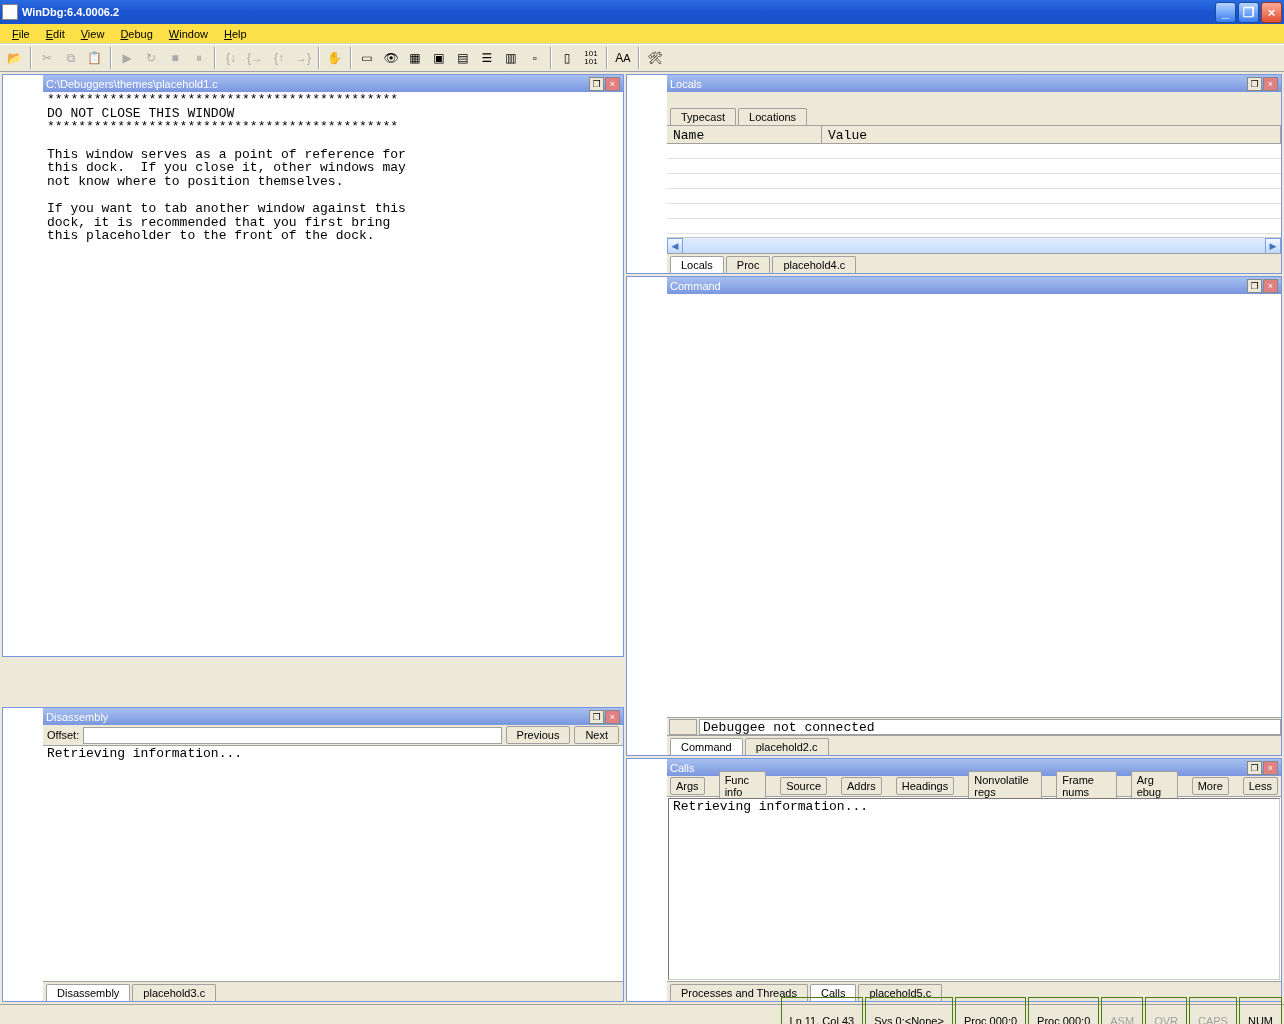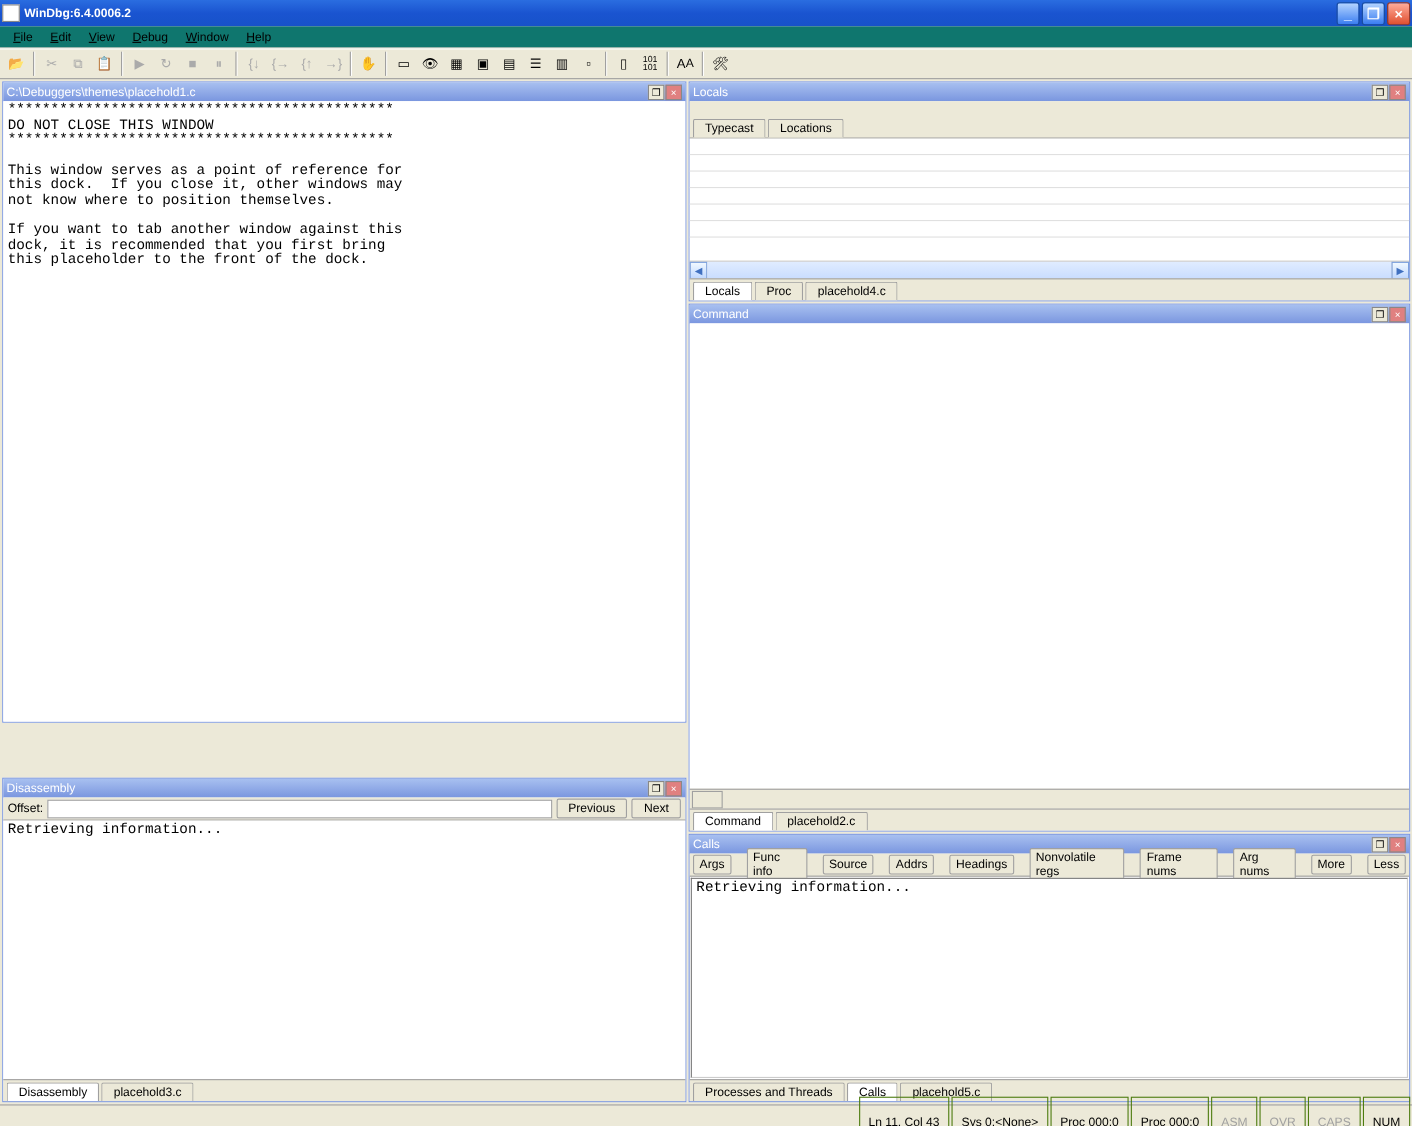--- a/index.html
+++ b/index.html
@@ -2,33 +2,33 @@
 <html><head>
 <meta charset="utf-8">
 <style>
 * { margin:0; padding:0; box-sizing:border-box; font-family:Tahoma,Arial,sans-serif; font-size:11px; }
 body { background:#ece9d8; width:1284px; height:1024px; overflow:hidden; display:flex; flex-direction:column; }
 .titlebar { height:24px; background:linear-gradient(180deg,#2a6de0 0%,#1a54d0 50%,#1752c9 100%); display:flex; align-items:center; padding:0 2px; color:#fff; font-weight:bold; }
 .titlebar .icon { width:16px; height:16px; margin-right:4px; background:#fff; border:1px solid #888; }
 .win-btns { margin-left:auto; display:flex; gap:2px; }
 .win-btn { width:21px; height:21px; background:linear-gradient(180deg,#b4d4ff 0%,#3a7df0 100%); border:1px solid #1a4da0; border-radius:3px; color:#fff; font-weight:bold; display:flex; align-items:center; justify-content:center; font-size:13px; }
 .win-btn.close-btn { background:linear-gradient(180deg,#ffac9a 0%,#e05030 100%); border-color:#a03820; }
-.menubar { height:20px; background:#0f766e; display:flex; align-items:center; padding:0 4px; border-bottom:1px solid #d4d0c8; }
+.menubar { height:20px; background:#fde047; display:flex; align-items:center; padding:0 4px; border-bottom:1px solid #d4d0c8; }
 .menubar span { padding:2px 8px; }
 .menubar span u { text-decoration:underline; }
 .toolbar { height:28px; background:#ece9d8; border-top:1px solid #fff; border-bottom:1px solid #a0a0a0; display:flex; align-items:center; padding:2px 4px; gap:2px; }
 .tb-btn { width:22px; height:22px; border:1px solid transparent; display:flex; align-items:center; justify-content:center; font-size:12px; color:#444;}
 .tb-btn.enabled { color:#000; }
 .tb-btn.dis { color:#aaa; }
 .tb-sep { width:2px; height:22px; border-left:1px solid #a0a0a0; border-right:1px solid #fff; margin:0 2px; }
 .workspace { flex:1; display:flex; gap:2px; padding:2px; }
 .col { display:flex; flex-direction:column; gap:2px; }
 .col.left { width:622px; }
 .col.right { flex:1; }
-.panel { display:flex; flex-direction:column; border:1px solid #7a96df; background:#fff; }
+.panel { display:flex; flex-direction:column; border:1px solid #7a96df; background:#fff;padding-left:40px; }
 .panel-hd { height:17px; background:linear-gradient(180deg,#a8c0f0 0%,#7a96df 100%); color:#fff; display:flex; align-items:center; padding:0 3px; font-size:11px; }
 .panel-hd .hd-btns { margin-left:auto; display:flex; gap:1px; }
 .panel-hd .hd-btn { width:15px; height:14px; background:#ece9d8; border:1px solid #888; color:#000; display:flex; align-items:center; justify-content:center; font-size:9px; }
 .panel-hd .hd-btn.x { background:#e08080; color:#fff; }
 .panel-body { flex:1; background:#fff; overflow:auto; }
 .mono { font-family:'Courier New',monospace; font-size:13px; white-space:pre; padding:1px 4px; line-height:1.05; }
 .bottom-tabs { height:20px; background:#ece9d8; border-top:1px solid #a0a0a0; display:flex; align-items:flex-end; padding:0 3px; }
 .btab { padding:2px 10px; border:1px solid #a0a0a0; border-bottom:none; background:#ece9d8; margin-right:2px; border-radius:2px 2px 0 0; font-size:11px; }
 .btab.active { background:#fff; }
 .top-tabs { height:34px; background:#ece9d8; display:flex; align-items:flex-end; padding:2px 3px 0; border-bottom:1px solid #a0a0a0; }
@@ -172,20 +172,24 @@
         <span>Locals</span>
         <div class="hd-btns">
           <div class="hd-btn">❐</div>
           <div class="hd-btn x">×</div>
         </div>
       </div>
       <div class="top-tabs">
         <div class="ttab">Typecast</div>
         <div class="ttab">Locations</div>
       </div>
+      <div class="grid-hdr">
+        <div class="gh" style="width:155px">Name</div>
+        <div class="gh" style="flex:1">Value</div>
+      </div>
       <div class="grid-body">
         <div class="grid-row"></div>
         <div class="grid-row"></div>
         <div class="grid-row"></div>
         <div class="grid-row"></div>
         <div class="grid-row"></div>
         <div class="grid-row"></div>
       </div>
       <div class="scr-h">
         <div class="scr-btn">◀</div>
@@ -203,20 +207,21 @@
       <div class="panel-hd">
         <span>Command</span>
         <div class="hd-btns">
           <div class="hd-btn">❐</div>
           <div class="hd-btn x">×</div>
         </div>
       </div>
       <div class="panel-body"></div>
       <div class="cmd-status">
         <div class="zone"></div>
+        <div class="txt">Debuggee not connected</div>
       </div>
       <div class="bottom-tabs">
         <div class="btab active">Command</div>
         <div class="btab">placehold2.c</div>
       </div>
     </div>
 
     <div class="panel" id="calls-panel">
       <div class="panel-hd">
         <span>Calls</span>
@@ -226,21 +231,21 @@
         </div>
       </div>
       <div class="calls-toolbar">
         <div class="cbtn">Args</div>
         <div class="cbtn">Func info</div>
         <div class="cbtn">Source</div>
         <div class="cbtn">Addrs</div>
         <div class="cbtn">Headings</div>
         <div class="cbtn">Nonvolatile regs</div>
         <div class="cbtn">Frame nums</div>
-        <div class="cbtn">Arg nums</div>
+        <div class="cbtn">Arg ebug</div>
         <div class="cbtn">More</div>
         <div class="cbtn">Less</div>
       </div>
       <div class="panel-body mono" style="border:1px inset #ccc; margin:1px;">Retrieving information...</div>
       <div class="bottom-tabs">
         <div class="btab">Processes and Threads</div>
         <div class="btab active">Calls</div>
         <div class="btab">placehold5.c</div>
       </div>
     </div>

